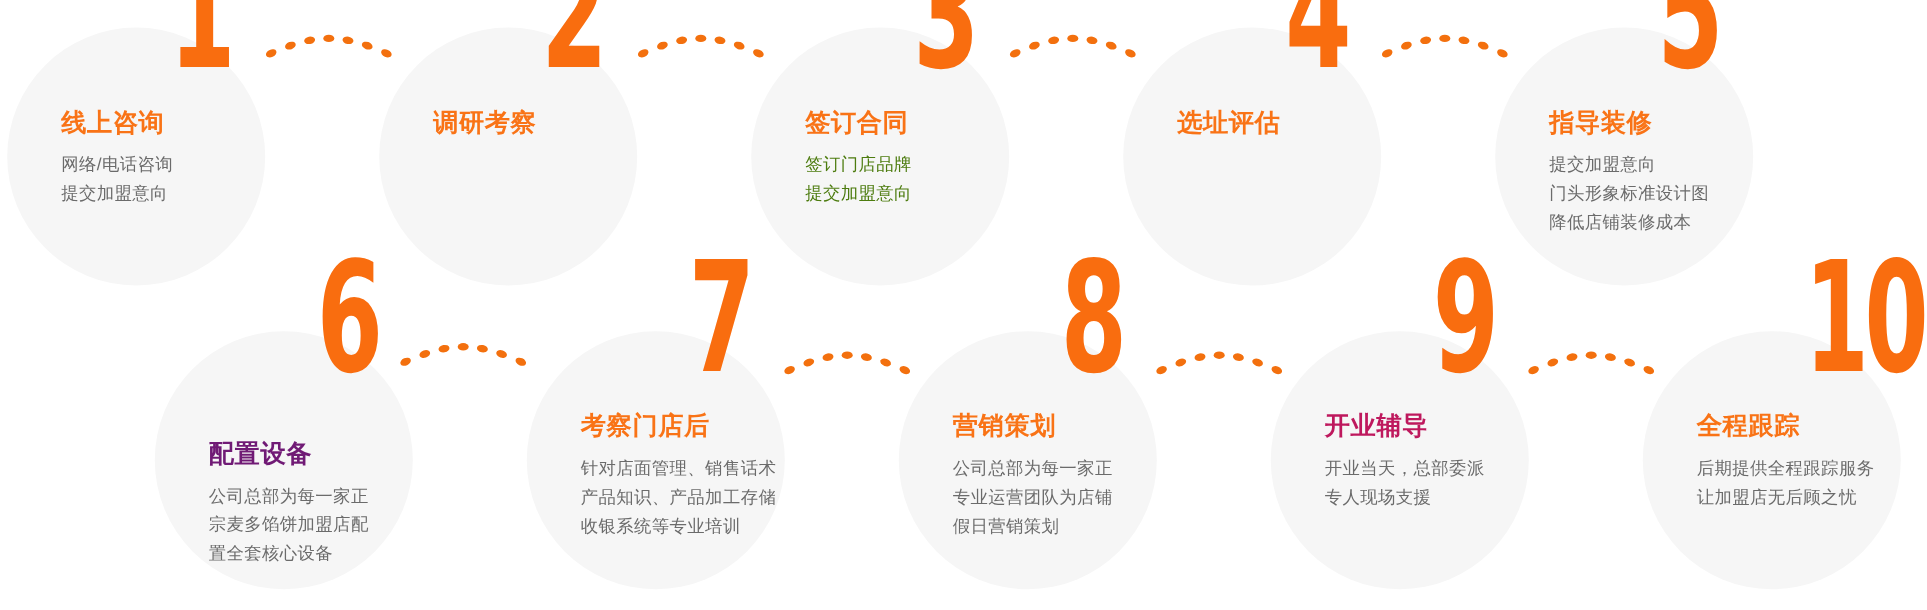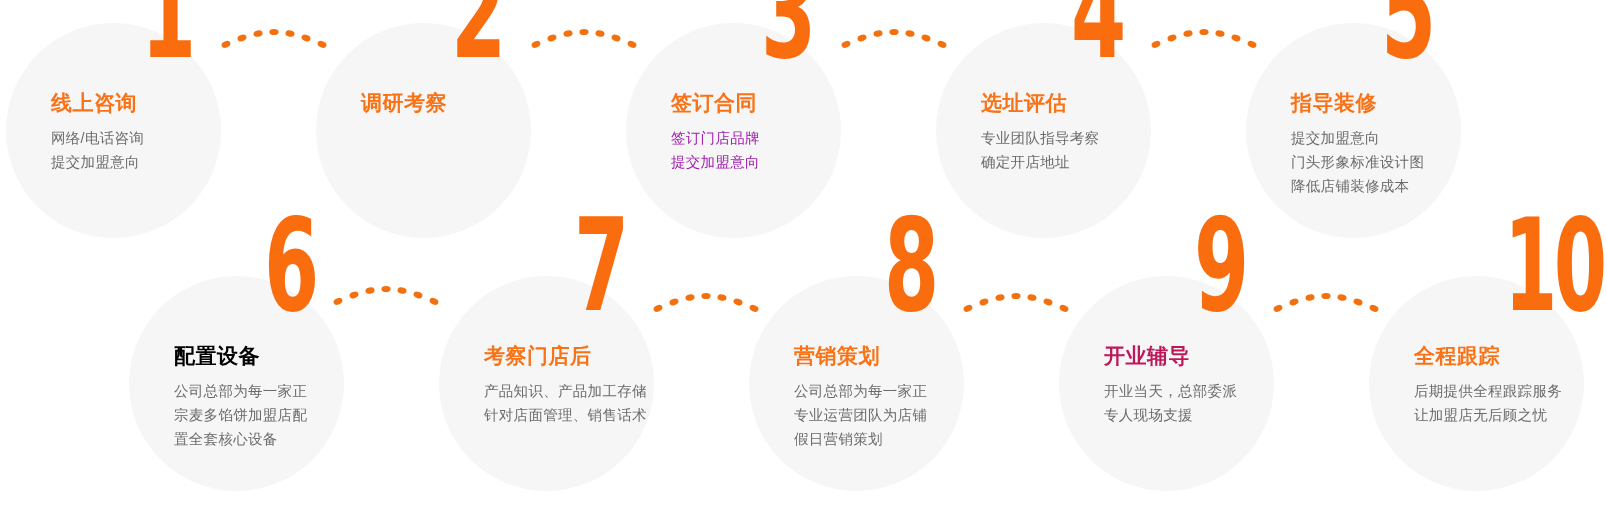--- a/index.html
+++ b/index.html
@@ -78,69 +78,66 @@
       <div class="numeral" style="left: 28px; top: -181px; color: rgb(249, 109, 15);">2</div>
       <div class="txt" style="left: -62px; top: -38px;">
         <div class="title" style="color: rgb(249, 115, 22);">调研考察</div>
       </div>
     </div>
     <div class="step" style="left: 733px; top: 130px;">
       <div class="bubble" style="background: rgb(246, 246, 246);"></div>
       <div class="numeral" style="left: 28px; top: -181px; color: rgb(249, 109, 15);">3</div>
       <div class="txt" style="left: -62px; top: -38px;">
         <div class="title" style="color: rgb(249, 115, 22);">签订合同</div>
-        <div class="lines" style="color: #a21caf;">
+        <div class="lines" style="color: #4d7c0f;">
           <div>签订门店品牌</div>
           <div>提交加盟意向</div>
         </div>
       </div>
     </div>
     <div class="step" style="left: 1043px; top: 130px;">
       <div class="bubble" style="background: rgb(246, 246, 246);"></div>
       <div class="numeral" style="left: 28px; top: -181px; color: rgb(249, 109, 15);">4</div>
       <div class="txt" style="left: -62px; top: -38px;">
         <div class="title" style="color: rgb(249, 115, 22);">选址评估</div>
-        <div class="lines" style="color: rgb(107, 107, 107);">
-          <div>专业团队指导考察</div>
-          <div>确定开店地址</div>
-        </div>
       </div>
     </div>
     <div class="step" style="left: 1353px; top: 130px;">
       <div class="bubble" style="background: rgb(246, 246, 246);"></div>
       <div class="numeral" style="left: 28px; top: -181px; color: rgb(249, 109, 15);">5</div>
       <div class="txt" style="left: -62px; top: -38px;">
         <div class="title" style="color: rgb(249, 115, 22);">指导装修</div>
         <div class="lines" style="color: rgb(107, 107, 107);">
           <div>提交加盟意向</div>
           <div>门头形象标准设计图</div>
           <div>降低店铺装修成本</div>
         </div>
       </div>
     </div>
     <div class="step" style="left: 236px; top: 383px;">
       <div class="bubble" style="background: rgb(246, 246, 246);"></div>
       <div class="numeral" style="left: 28px; top: -181px; color: rgb(249, 109, 15);">6</div>
       <div class="txt" style="left: -62px; top: -38px;">
-        <div class="title" style="color: #000000;">配置设备</div>
+        <div class="title" style="color: #701a75; margin-top: 23px;">配置设备</div>
         <div class="lines" style="color: rgb(107, 107, 107);">
           <div>公司总部为每一家正</div>
           <div>宗麦多馅饼加盟店配</div>
           <div>置全套核心设备</div>
         </div>
       </div>
     </div>
     <div class="step" style="left: 546px; top: 383px;">
       <div class="bubble" style="background: rgb(246, 246, 246);"></div>
       <div class="numeral" style="left: 28px; top: -181px; color: rgb(249, 109, 15);">7</div>
       <div class="txt" style="left: -62px; top: -38px;">
         <div class="title" style="color: rgb(249, 115, 22);">考察门店后</div>
         <div class="lines" style="color: rgb(107, 107, 107);">
+          <div>针对店面管理、销售话术</div>
           <div>产品知识、产品加工存储</div>
-          <div>针对店面管理、销售话术</div>
+          <div>收银系统等专业培训</div>
         </div>
       </div>
     </div>
     <div class="step" style="left: 856px; top: 383px;">
       <div class="bubble" style="background: rgb(246, 246, 246);"></div>
       <div class="numeral" style="left: 28px; top: -181px; color: rgb(249, 109, 15);">8</div>
       <div class="txt" style="left: -62px; top: -38px;">
         <div class="title" style="color: rgb(249, 115, 22);">营销策划</div>
         <div class="lines" style="color: rgb(107, 107, 107);">
           <div>公司总部为每一家正</div>

